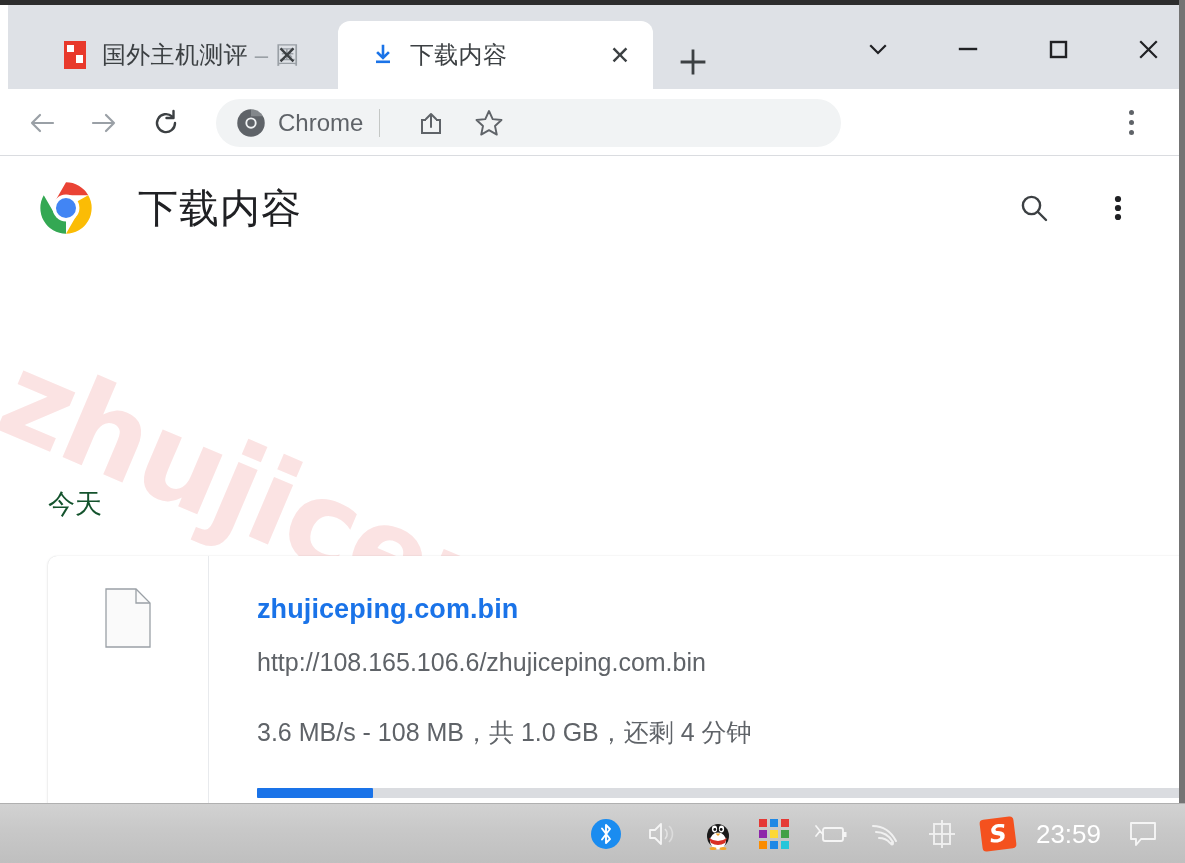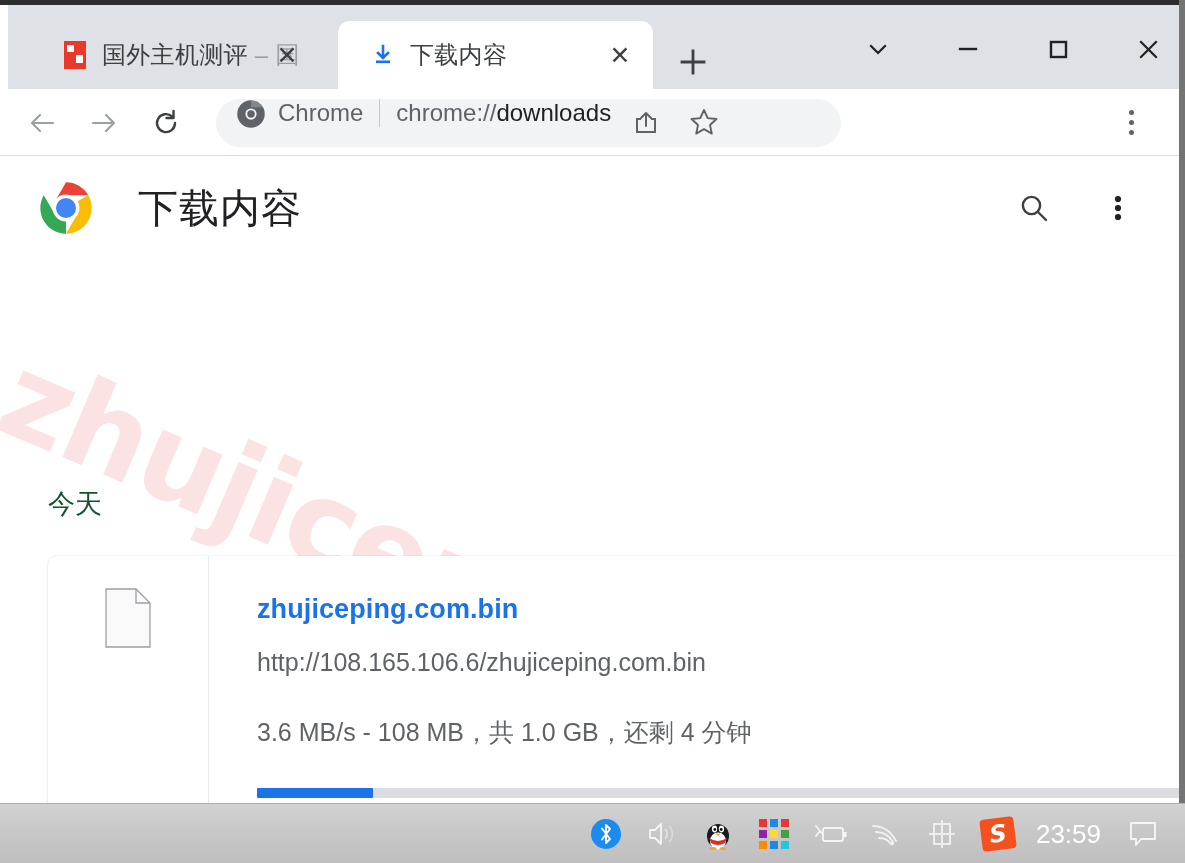--- a/index.html
+++ b/index.html
@@ -100,21 +100,21 @@
     background: #dadce0;
   }
   .nav-btn {
     width: 56px; height: 56px; margin-left: 6px;
     display: flex; align-items: center; justify-content: center; color: #5f6368;
   }
   .nav-btn:first-child { margin-left: 14px; }
   .omnibox {
     margin-left: 22px; height: 48px; width: 625px;
     background: #f1f3f4; border-radius: 24px;
-    display: flex; align-items: flex-start; padding: 0 8px 0 20px;
+    display: flex; align-items: center; padding: 0 8px 0 20px;
   }
   .chrome-mini { width: 30px; height: 30px; flex: 0 0 30px; }
   .omni-brand {
     font-size: 24px; color: #5f6368; margin-left: 12px; white-space: nowrap;
   }
   .omni-sep {
     width: 1px; height: 28px; background: #c4c7c5; margin: 0 16px;
   }
   .omni-url {
     font-size: 24px; color: #5f6368; white-space: nowrap;
@@ -314,23 +314,20 @@
       <span class="chrome-mini">
         <svg width="30" height="30" viewBox="0 0 48 48">
           <circle cx="24" cy="24" r="22" fill="#5f6368"></circle>
           <circle cx="24" cy="24" r="9" fill="#f1f3f4"></circle>
           <circle cx="24" cy="24" r="6" fill="#5f6368"></circle>
           <path d="M24 2 A22 22 0 0 1 43 13 L24 13 Z" fill="#f1f3f4" opacity="0.25"></path>
         </svg>
       </span>
       <span class="omni-brand">Chrome</span>
       <span class="omni-sep"></span>
-      <span class="omni-url">
-        <span>chrome://</span><b>downloads</b>
-      </span>
       <span class="omni-icon">
         <svg width="28" height="28" viewBox="0 0 28 28">
           <path d="M8 11 L5 11 L5 24 L23 24 L23 11 L20 11" stroke="#5f6368" stroke-width="2" fill="none" stroke-linecap="square"></path>
           <path d="M14 18 L14 5 M9 10 L14 5 L19 10" stroke="#5f6368" stroke-width="2" fill="none" stroke-linecap="round" stroke-linejoin="round"></path>
         </svg>
       </span>
       <span class="omni-icon">
         <svg width="30" height="30" viewBox="0 0 30 30">
           <path d="M15 3 L18.7 11.1 L27.5 12 L21 18 L22.8 26.6 L15 22.2 L7.2 26.6 L9 18 L2.5 12 L11.3 11.1 Z" stroke="#5f6368" stroke-width="1.9" fill="none" stroke-linejoin="round"></path>
         </svg>

